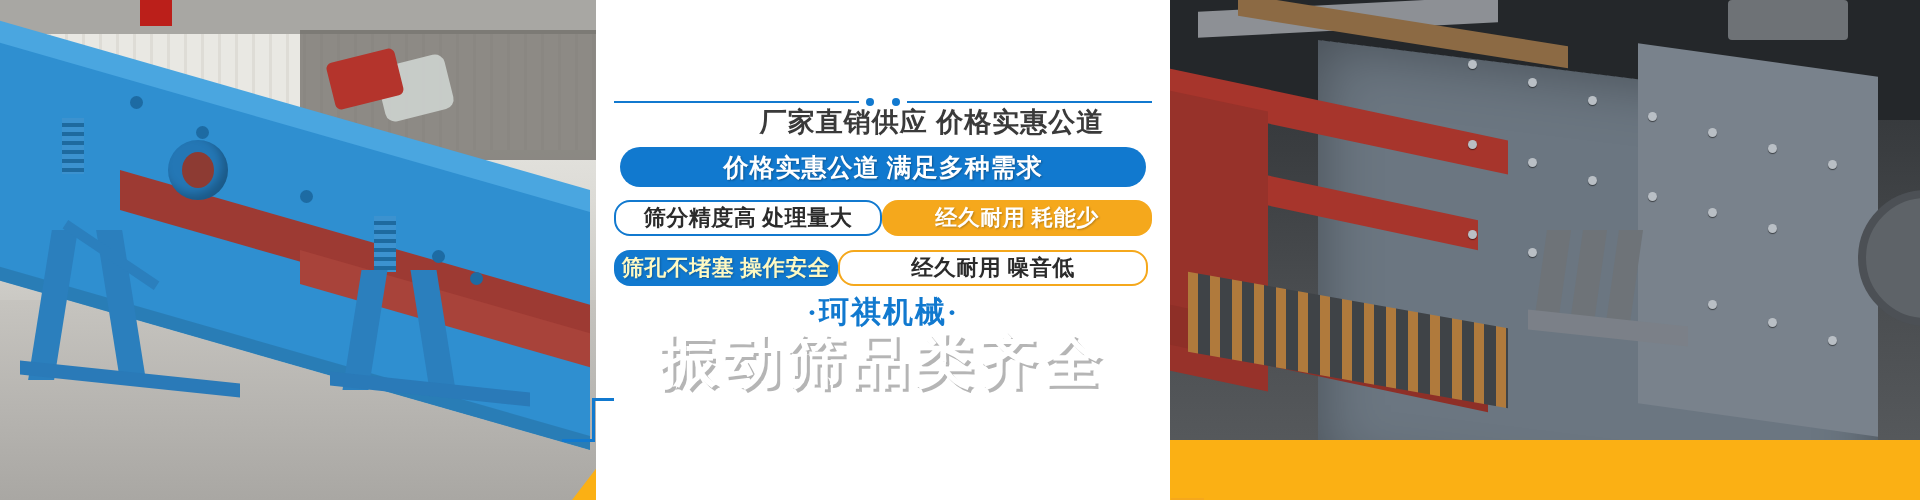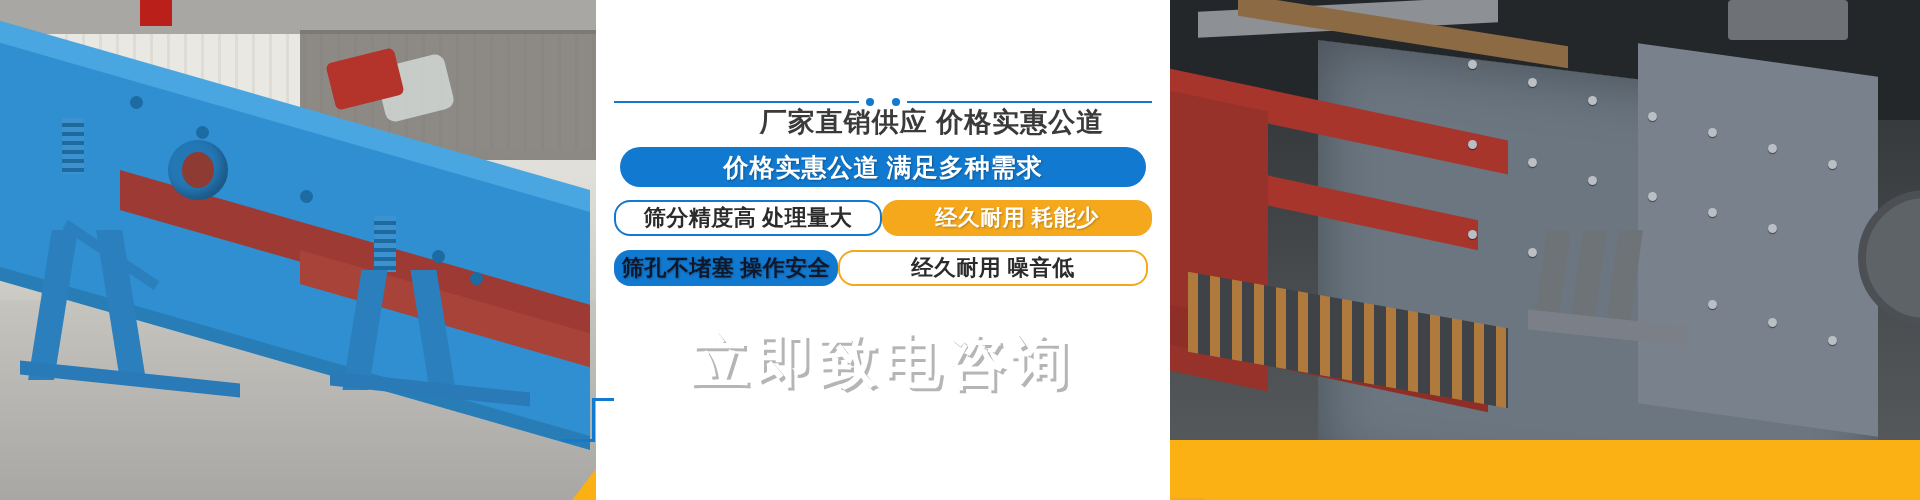--- a/index.html
+++ b/index.html
@@ -97,21 +97,21 @@
   .featrow{position:absolute;left:18px;width:538px;height:36px;display:flex;}
   .featrow.r1{top:200px;}
   .featrow.r2{top:250px;}
   .fcell{height:36px;display:flex;align-items:center;justify-content:center;
     font-size:22px;font-weight:bold;letter-spacing:.5px;box-sizing:border-box;
     font-family:"Liberation Serif","DejaVu Serif",serif;border-radius:16px;}
   
   .r1 .c1{width:268px;background:#ffffff;color:#2b2b2b;border:2px solid #1179cf;}
   .r1 .c2{width:270px;background:#f5a81c;color:#ffffff;text-shadow:1px 1px 2px rgba(0,0,0,.25);}
   
-  .r2 .c1{width:224px;background:#1179cf;color:#0f172a;text-shadow:1px 1px 2px rgba(0,0,0,.25);}
+  .r2 .c1{width:224px;background:#1179cf;color:#fef9c3;text-shadow:1px 1px 2px rgba(0,0,0,.25);}
   .r2 .c2{width:310px;background:#ffffff;color:#2b2b2b;border:2px solid #f5a81c;}
 
   
   .elbow{position:absolute;width:30px;height:46px;}
   .elbow i{position:absolute;background:#1179cf;}
   .elbow.left-blue{left:-30px;top:198px;}
   .elbow.left-blue .h1{left:8px;top:0;width:22px;height:3px;}
   .elbow.left-blue .v1{left:8px;top:0;width:3px;height:44px;}
   .elbow.left-blue .h2{left:-22px;top:41px;width:33px;height:3px;}
   .elbow.right-or{right:-30px;top:248px;}
@@ -227,18 +227,19 @@
 
     <div class="featrow r2">
       <div class="fcell c1">筛孔不堵塞  操作安全</div>
       <div class="fcell c2">经久耐用  噪音低</div>
       <div class="elbow right-or">
         <i class="v1"></i>
           <i class="h2"></i>
       </div>
     </div>
 
-
-    <div class="cta">立即致电咨询</div>
+    <div class="brand">·珂祺机械·</div>
+
+    <div class="cta">振动筛品类齐全</div>
 
   </div>
 
 </div>
 
 </body></html>

